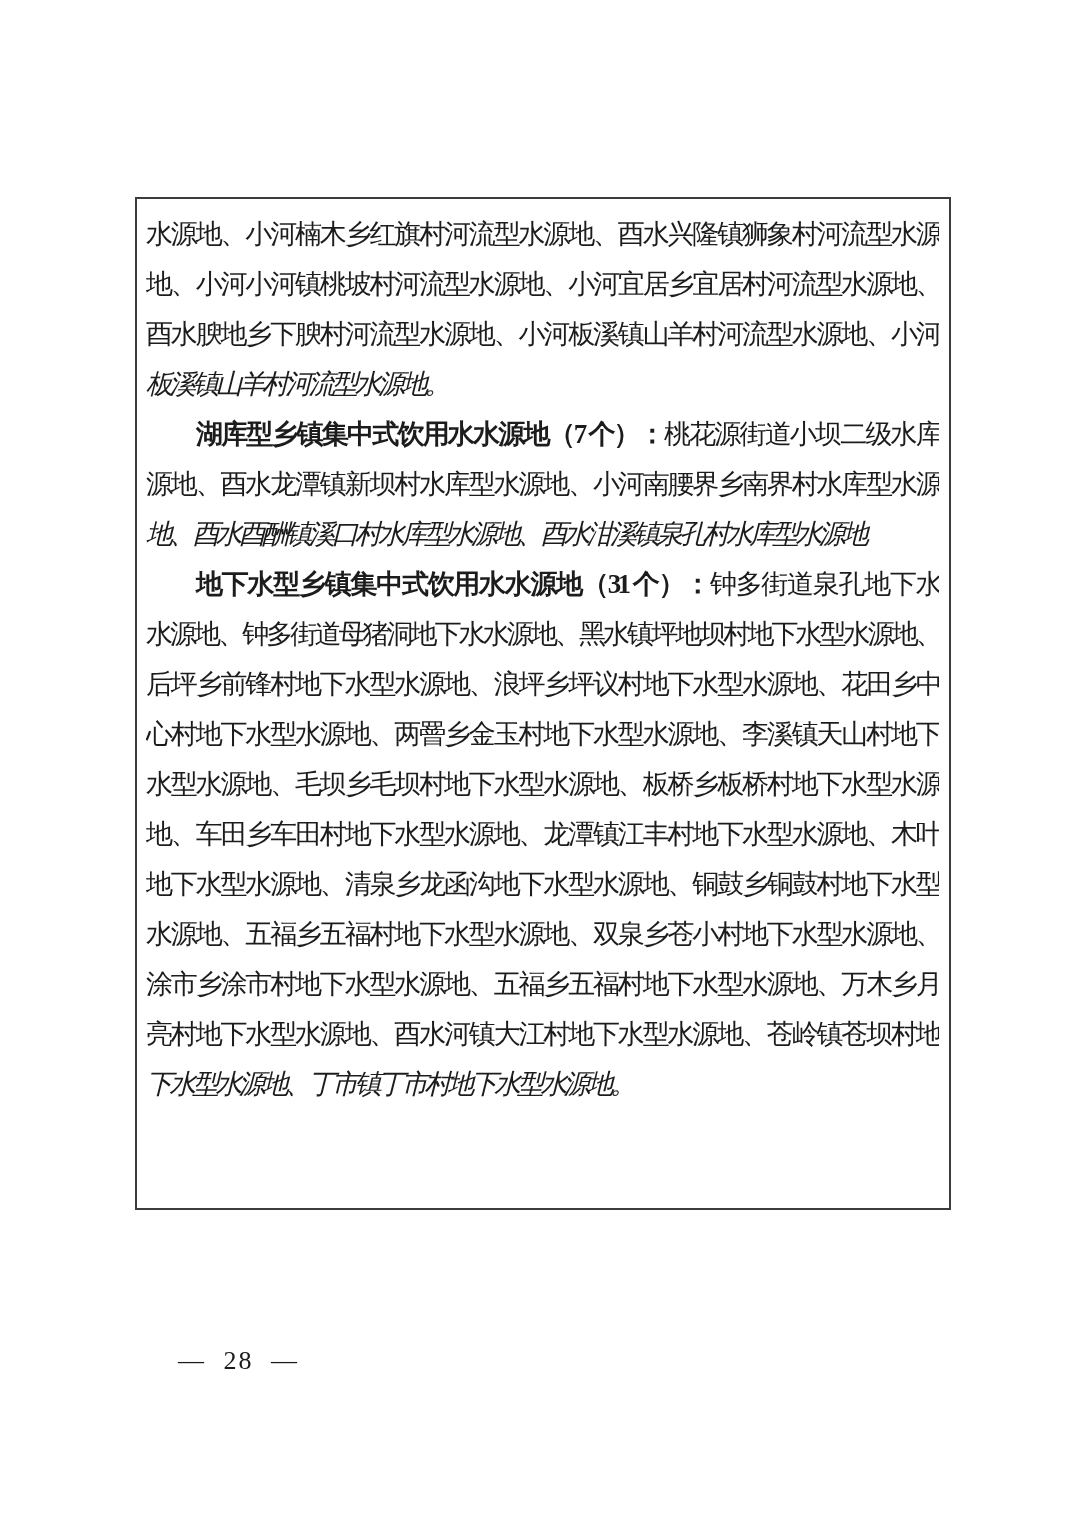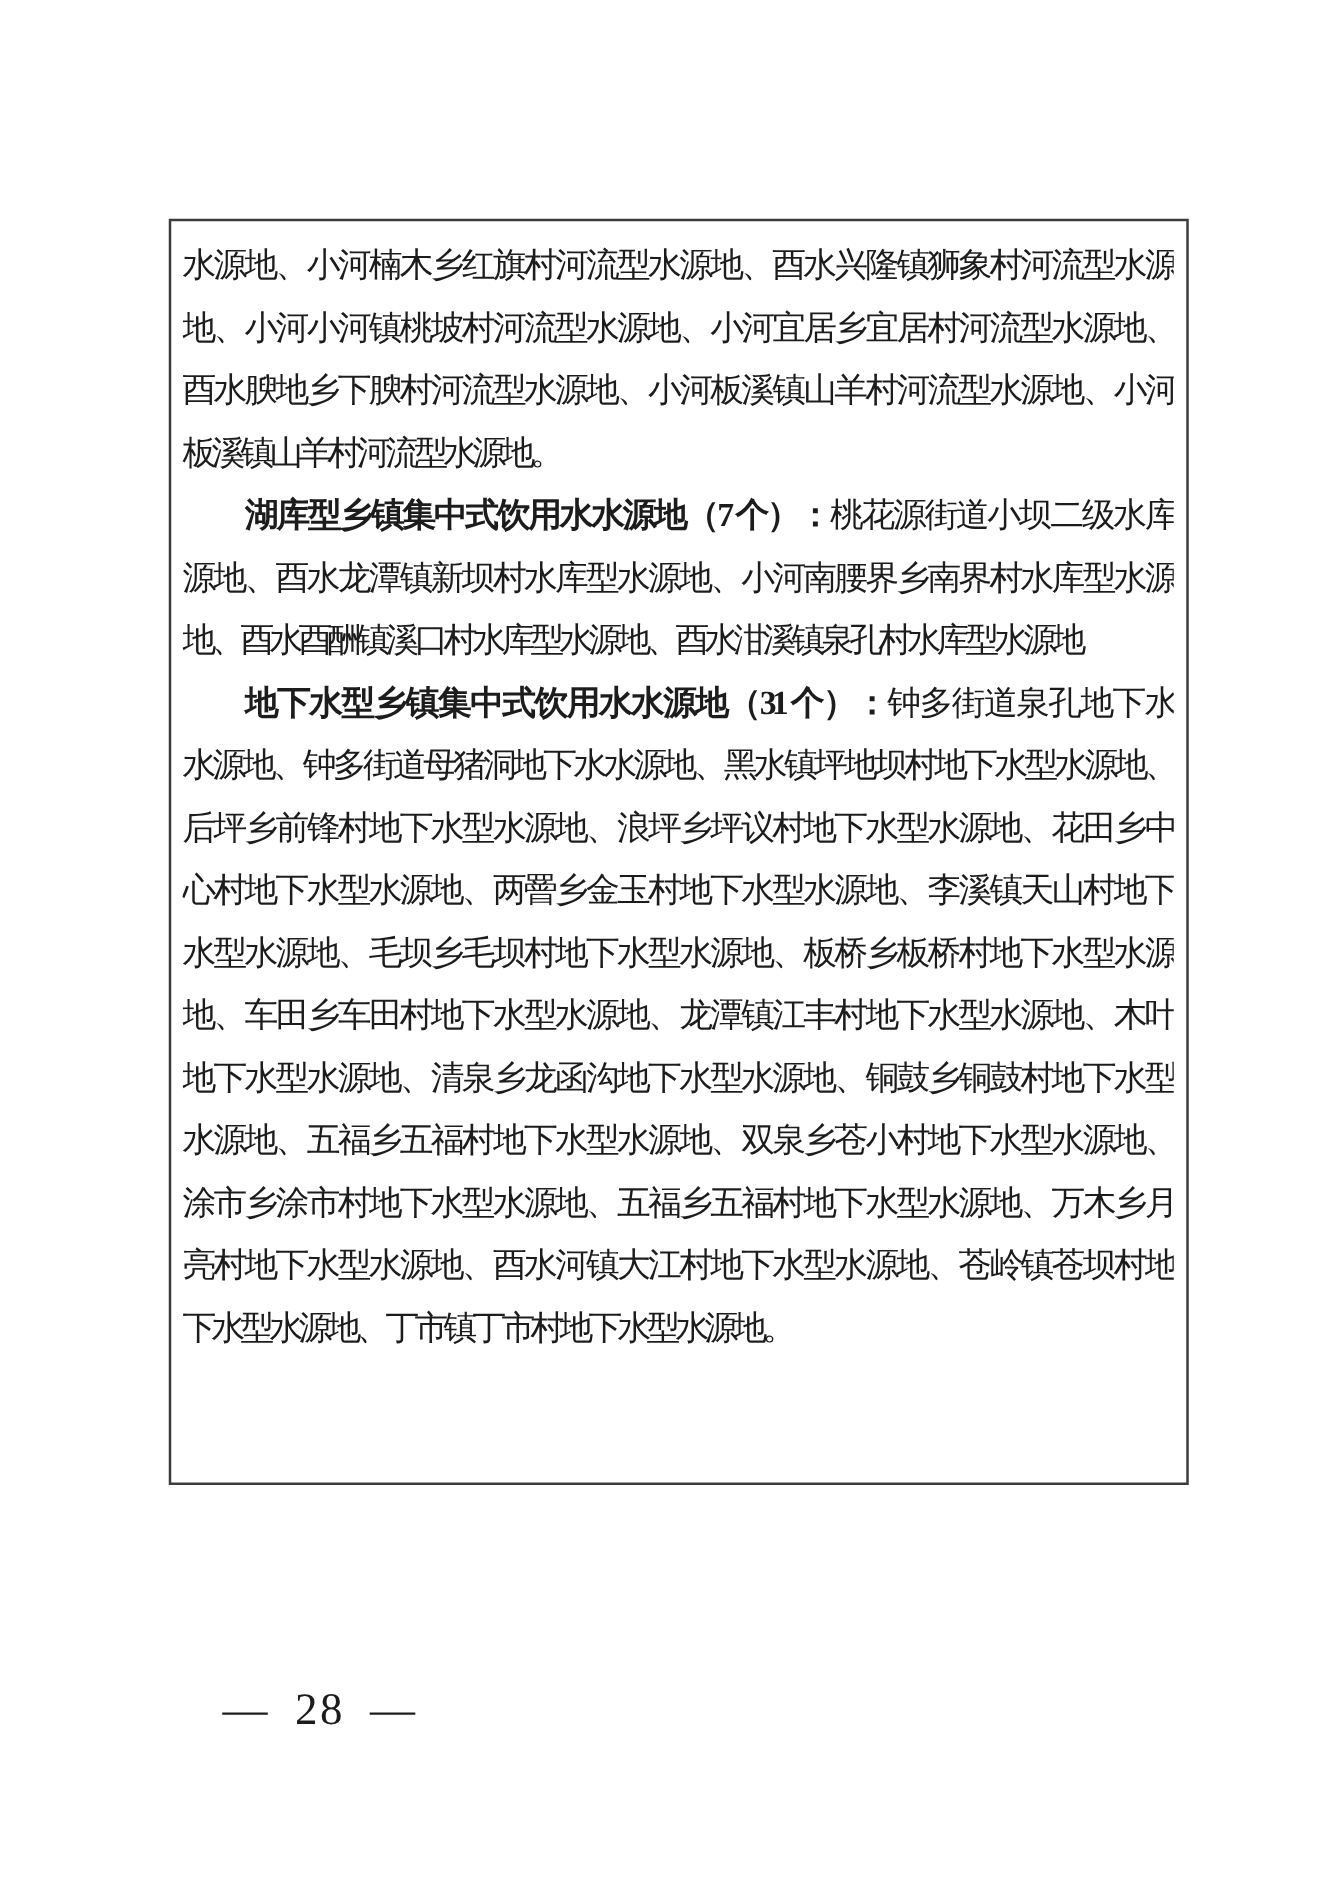--- a/index.html
+++ b/index.html
@@ -12,52 +12,53 @@
     width: 1074px;
     height: 1520px;
     background: var(--page-background, #ffffff);
     font-family: "Liberation Serif", serif;
     color: var(--text, #1a1a1a);
     overflow: hidden;
   }
   .doc-box {
     position: absolute;
     left: 135px;
-    top: 175px;
+    top: 197px;
     width: 816px;
     height: 1013px;
     box-sizing: border-box;
     border: 2px solid var(--border, #3c3c3c);
     padding: 10px 10px 0 9px;
     background: var(--page-background, #ffffff);
   }
   .line {
     height: 50px;
     line-height: 50px;
     font-size: 27px;
     letter-spacing: -3.8px;
     overflow: hidden;
     text-align: justify;
     text-align-last: justify;
   }
   .line.last {
     text-align: center;
     text-align-last: left;
+    font-style: italic;
   }
   .line.indent {
     padding-left: 50px;
   }
   .run.bold {
     font-weight: bold;
   }
   .footer-page-number {
     position: absolute;
     left: 178px;
     top: 1346px;
-    font-size: 36px;
+    font-size: 26px;
     letter-spacing: 2px;
     word-spacing: 9px;
     color: var(--text, #1a1a1a);
   }
 </style>
 </head>
 <body>
 
 <div class="page">
   <div class="doc-box">

